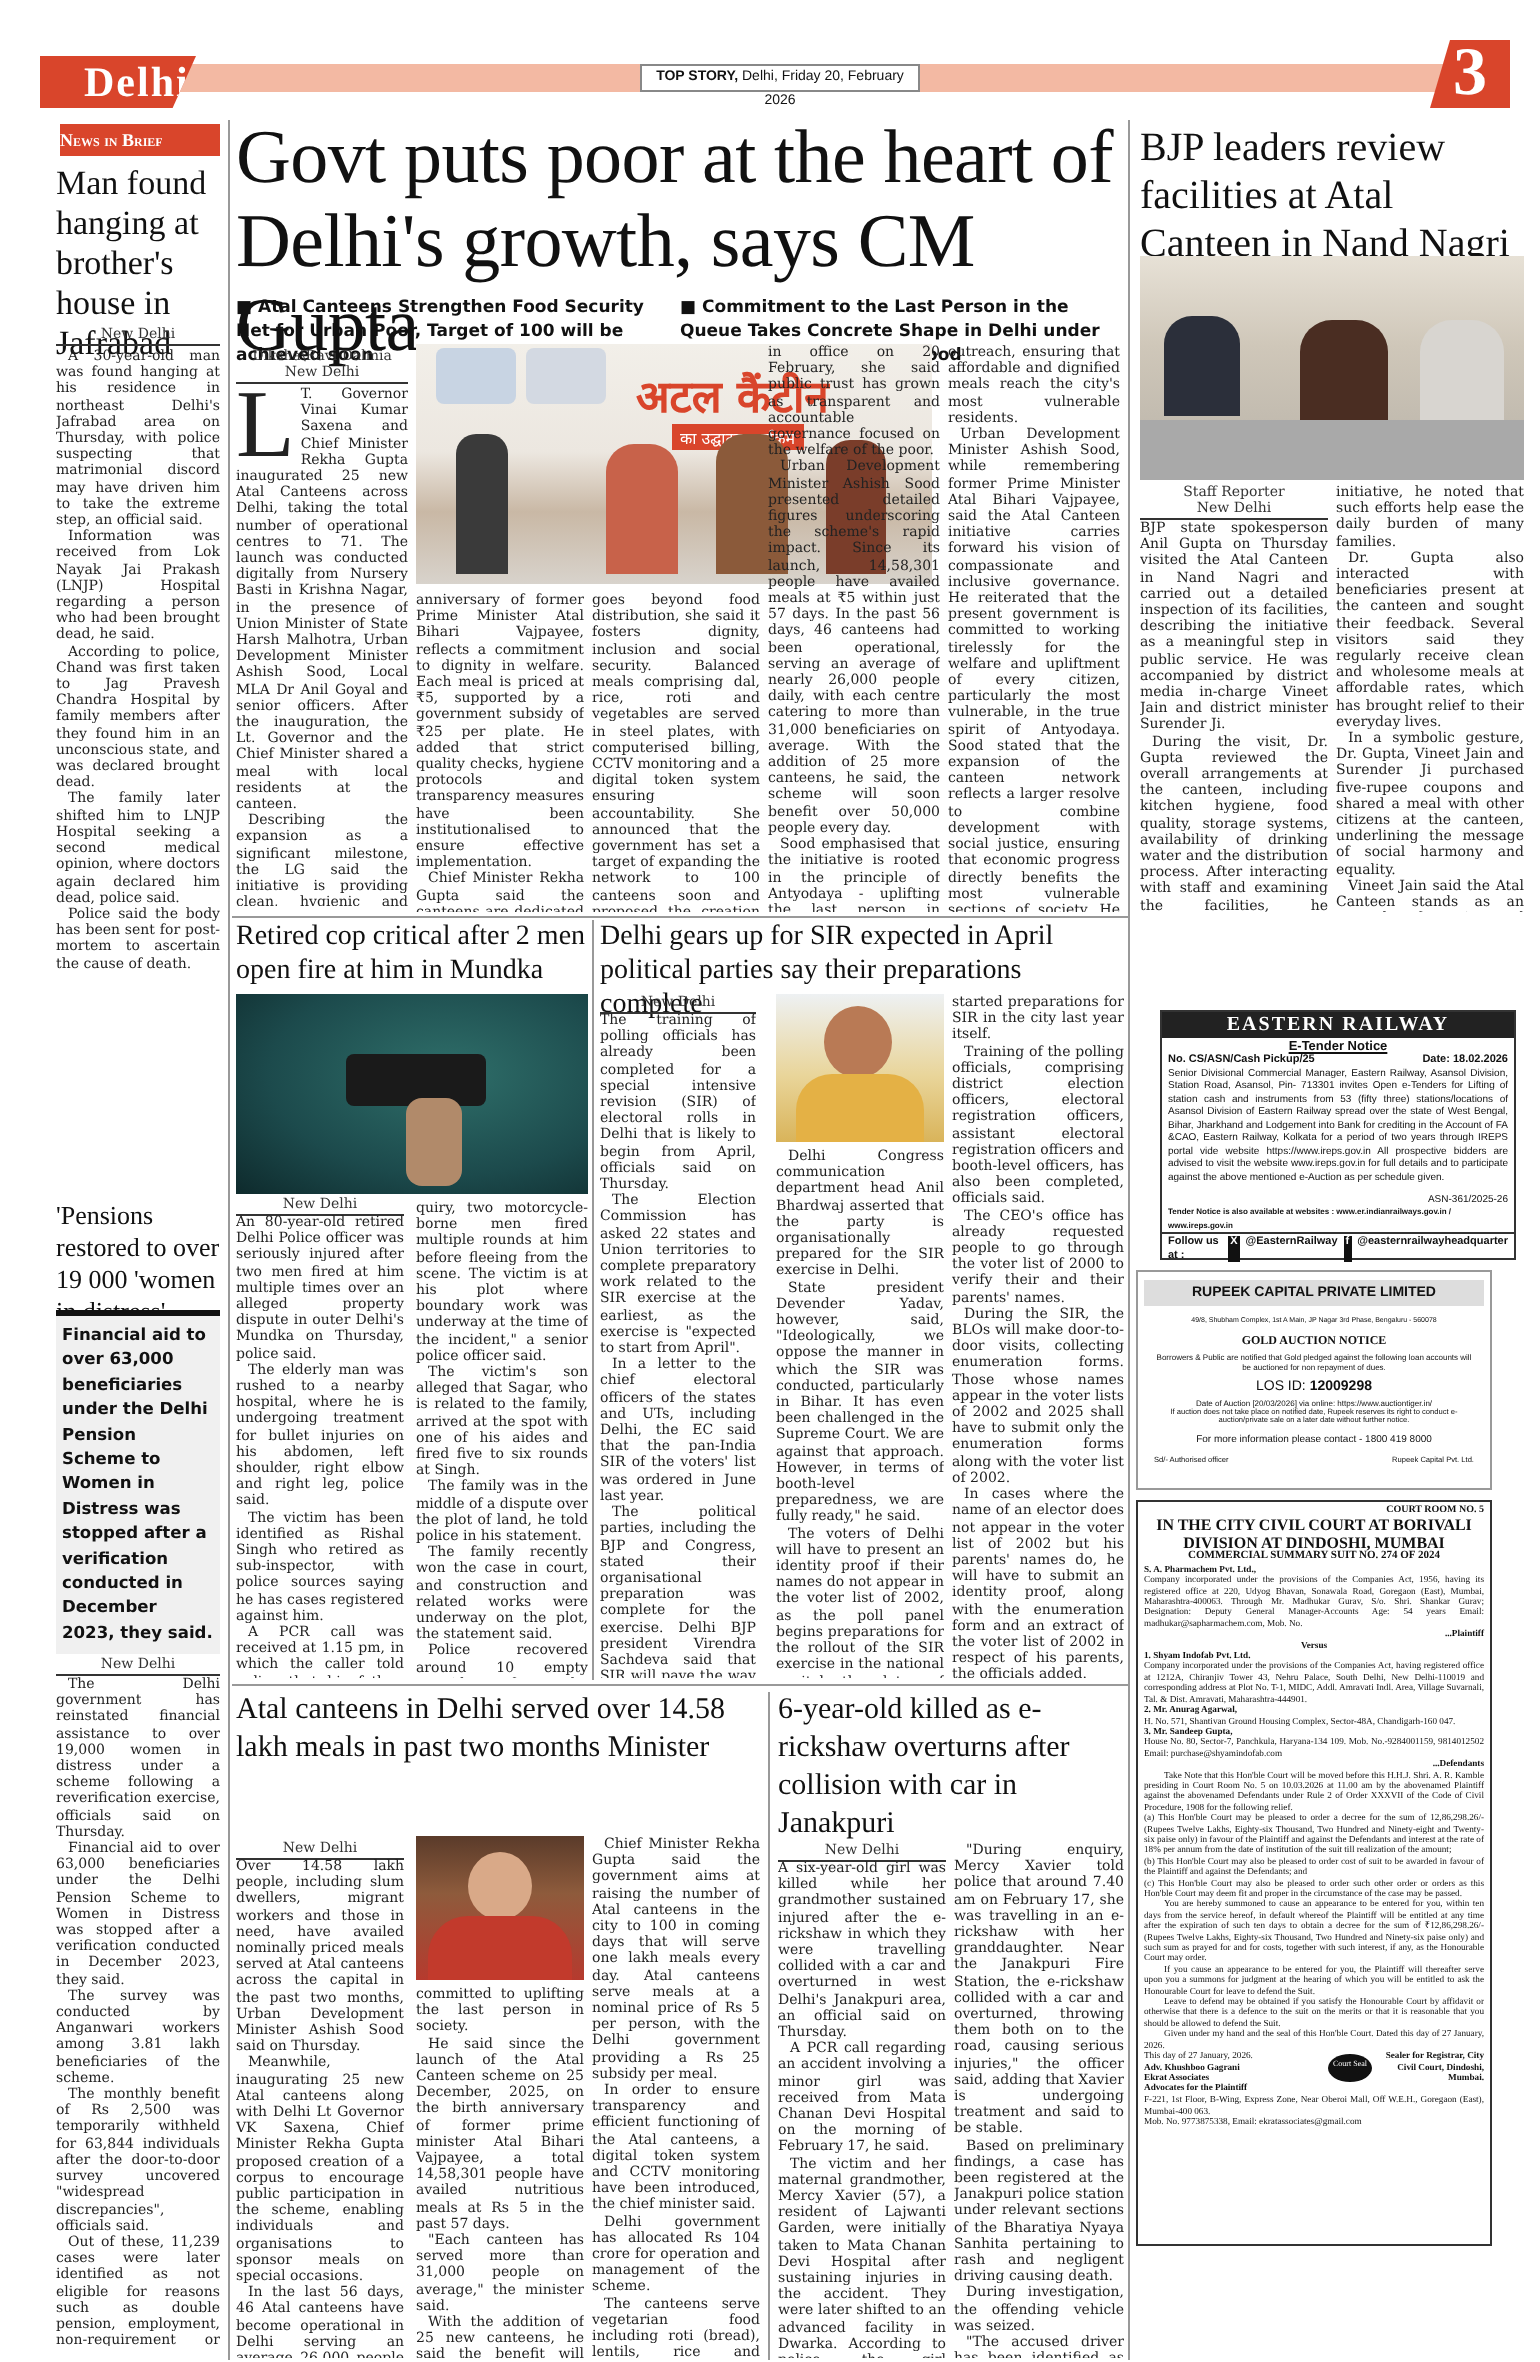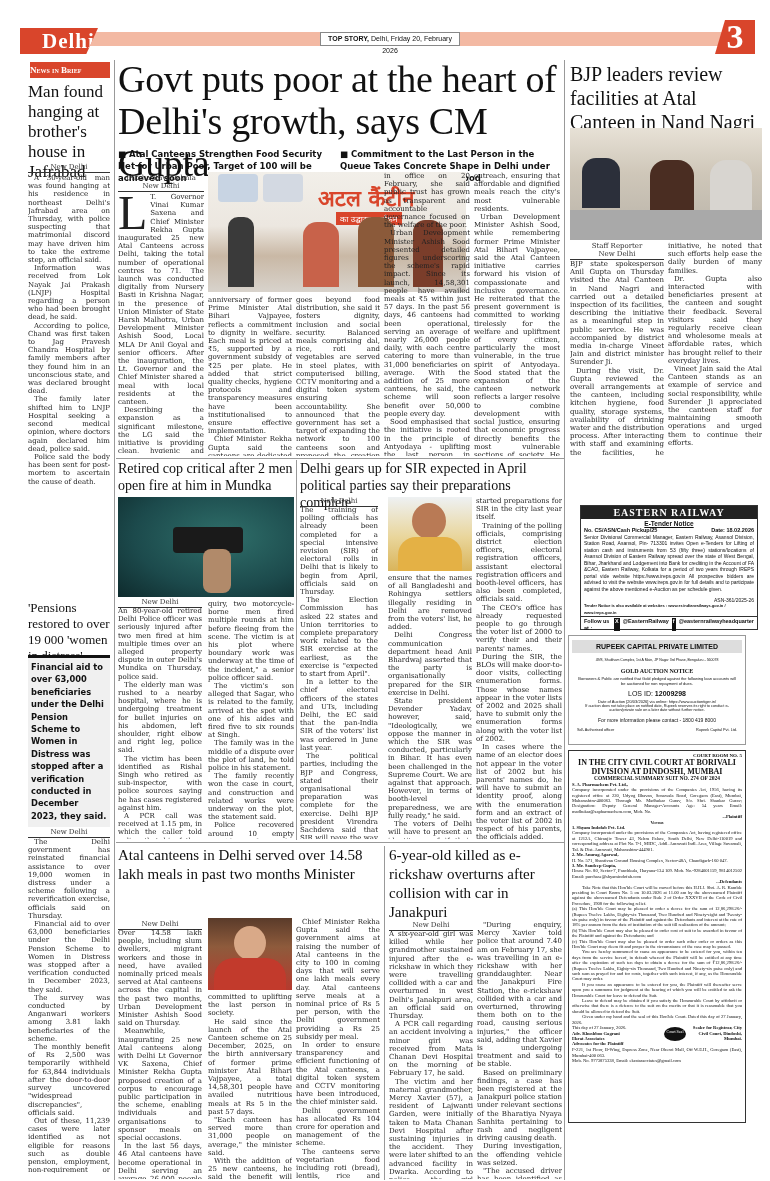--- a/index.html
+++ b/index.html
@@ -112,20 +112,21 @@
 <div class="abs byline" style="left:570px;top:242px;width:94px">Staff Reporter</div>
 <div class="abs byline" style="left:570px;top:250px;width:94px;border-bottom:1px solid #333">New Delhi</div>
 <div class="abs body-txt" style="left:570px;top:260px;width:94px;height:196px;overflow:hidden">
   <p style="text-indent:0">BJP state spokesperson Anil Gupta on Thursday visited the Atal Canteen in Nand Nagri and carried out a detailed inspection of its facilities, describing the initiative as a meaningful step in public service. He was accompanied by district media in-charge Vineet Jain and district minister Surender Ji.</p>
   <p>During the visit, Dr. Gupta reviewed the overall arrangements at the canteen, including kitchen hygiene, food quality, storage systems, availability of drinking water and the distribution process. After interacting with staff and examining the facilities, he expressed satisfaction with the functioning of the canteen.</p>
 
 </div>
 <div class="abs body-txt" style="left:668px;top:242px;width:94px;height:214px;overflow:hidden">
   <p style="text-indent:0">initiative, he noted that such efforts help ease the daily burden of many families.</p>
   <p>Dr. Gupta also interacted with beneficiaries present at the canteen and sought their feedback. Several visitors said they regularly receive clean and wholesome meals at affordable rates, which has brought relief to their everyday lives.</p>
+  <p>In a symbolic gesture, Dr. Gupta, Vineet Jain and Surender Ji purchased five-rupee coupons and shared a meal with other citizens at the canteen, underlining the message of social harmony and equality.</p>
   <p>Vineet Jain said the Atal Canteen stands as an example of service and social responsibility, while Surender Ji appreciated the canteen staff for maintaining smooth operations and urged them to continue their efforts.</p>
 
 </div>
 
 <div class="ad-box" style="left:580px;top:505px;width:178px;height:125px">
   <div class="ad-title" style="background:#222;color:#fff;font-size:10px;font-family:'Liberation Serif',serif;padding:1px 0;letter-spacing:1px">EASTERN RAILWAY</div>
   <div class="ad-title" style="font-size:6.5px;text-decoration:underline;margin-top:1px">E-Tender Notice</div>
   <div class="small-sans" style="display:flex;justify-content:space-between;padding:0 3px;font-weight:bold;font-size:5.5px">
       <span>No. CS/ASN/Cash Pickup/25</span>
       <span>Date: 18.02.2026</span>
@@ -223,21 +224,20 @@
   <p>The Election Commission has asked 22 states and Union territories to complete preparatory work related to the SIR exercise at the earliest, as the exercise is "expected to start from April".</p>
   <p>In a letter to the chief electoral officers of the states and UTs, including Delhi, the EC said that the pan-India SIR of the voters' list was ordered in June last year.</p>
   <p>The political parties, including the BJP and Congress, stated their organisational preparation was complete for the exercise. Delhi BJP president Virendra Sachdeva said that SIR will pave the way for removing names of "undesirable and ineligible" voters from the electoral rolls of the capital.</p>
 
 </div>
 <div class="photo" style="left:388px;top:497px;width:84px;height:74px;background:linear-gradient(180deg,#eef1f3 0%,#e9d59a 55%,#d9b45a 100%)">
   <div style="position:absolute;left:24px;top:6px;width:34px;height:36px;background:#b97a55;border-radius:50%"></div>
   <div style="position:absolute;left:10px;top:40px;width:64px;height:34px;background:#e4b145;border-radius:18px 18px 0 0"></div>
 </div>
 <div class="abs body-txt" style="left:388px;top:574px;width:84px;height:265px;overflow:hidden">
-  <p style="text-indent:0">ensure that the names of all Bangladeshi and Rohingya settlers illegally residing in Delhi are removed from the voters' list, he added.</p>
   <p>Delhi Congress communication department head Anil Bhardwaj asserted that the party is organisationally prepared for the SIR exercise in Delhi.</p>
   <p>State president Devender Yadav, however, said, "Ideologically, we oppose the manner in which the SIR was conducted, particularly in Bihar. It has even been challenged in the Supreme Court. We are against that approach. However, in terms of booth-level preparedness, we are fully ready," he said.</p>
   <p>The voters of Delhi will have to present an identity proof if their names do not appear in the voter list of 2002, as the poll panel begins preparations for the rollout of the SIR exercise in the national capital, the dates of which will be announced later.</p>
 
 </div>
 <div class="abs body-txt" style="left:476px;top:497px;width:86px;height:342px;overflow:hidden">
   <p style="text-indent:0">started preparations for SIR in the city last year itself.</p>
   <p>Training of the polling officials, comprising district election officers, electoral registration officers, assistant electoral registration officers and booth-level officers, has also been completed, officials said.</p>
   <p>The CEO's office has already requested people to go through the voter list of 2000 to verify their and their parents' names.</p>
   <p>During the SIR, the BLOs will make door-to-door visits, collecting enumeration forms. Those whose names appear in the voter lists of 2002 and 2025 shall have to submit only the enumeration forms along with the voter list of 2002.</p>

